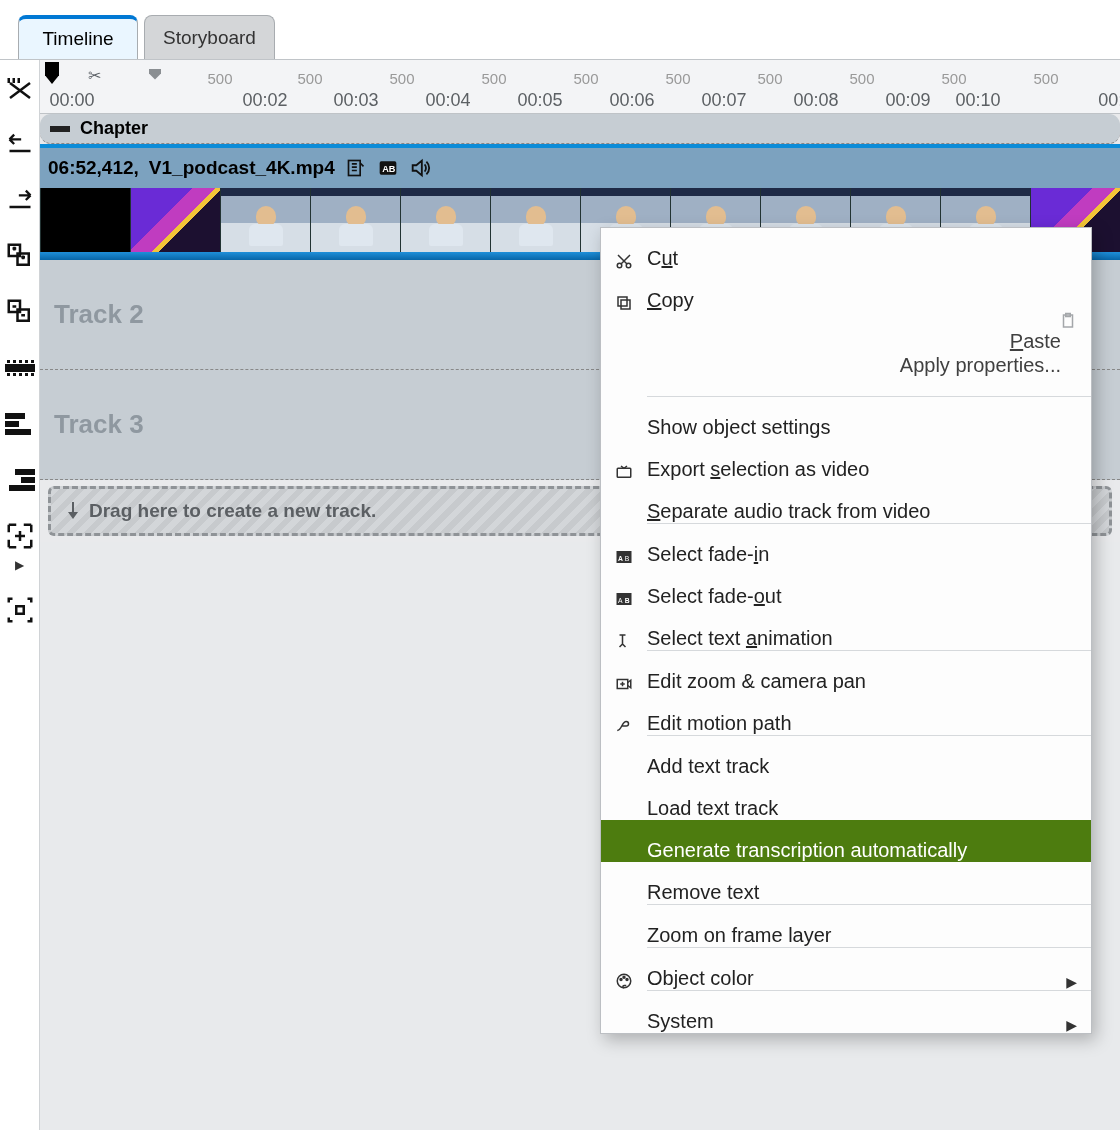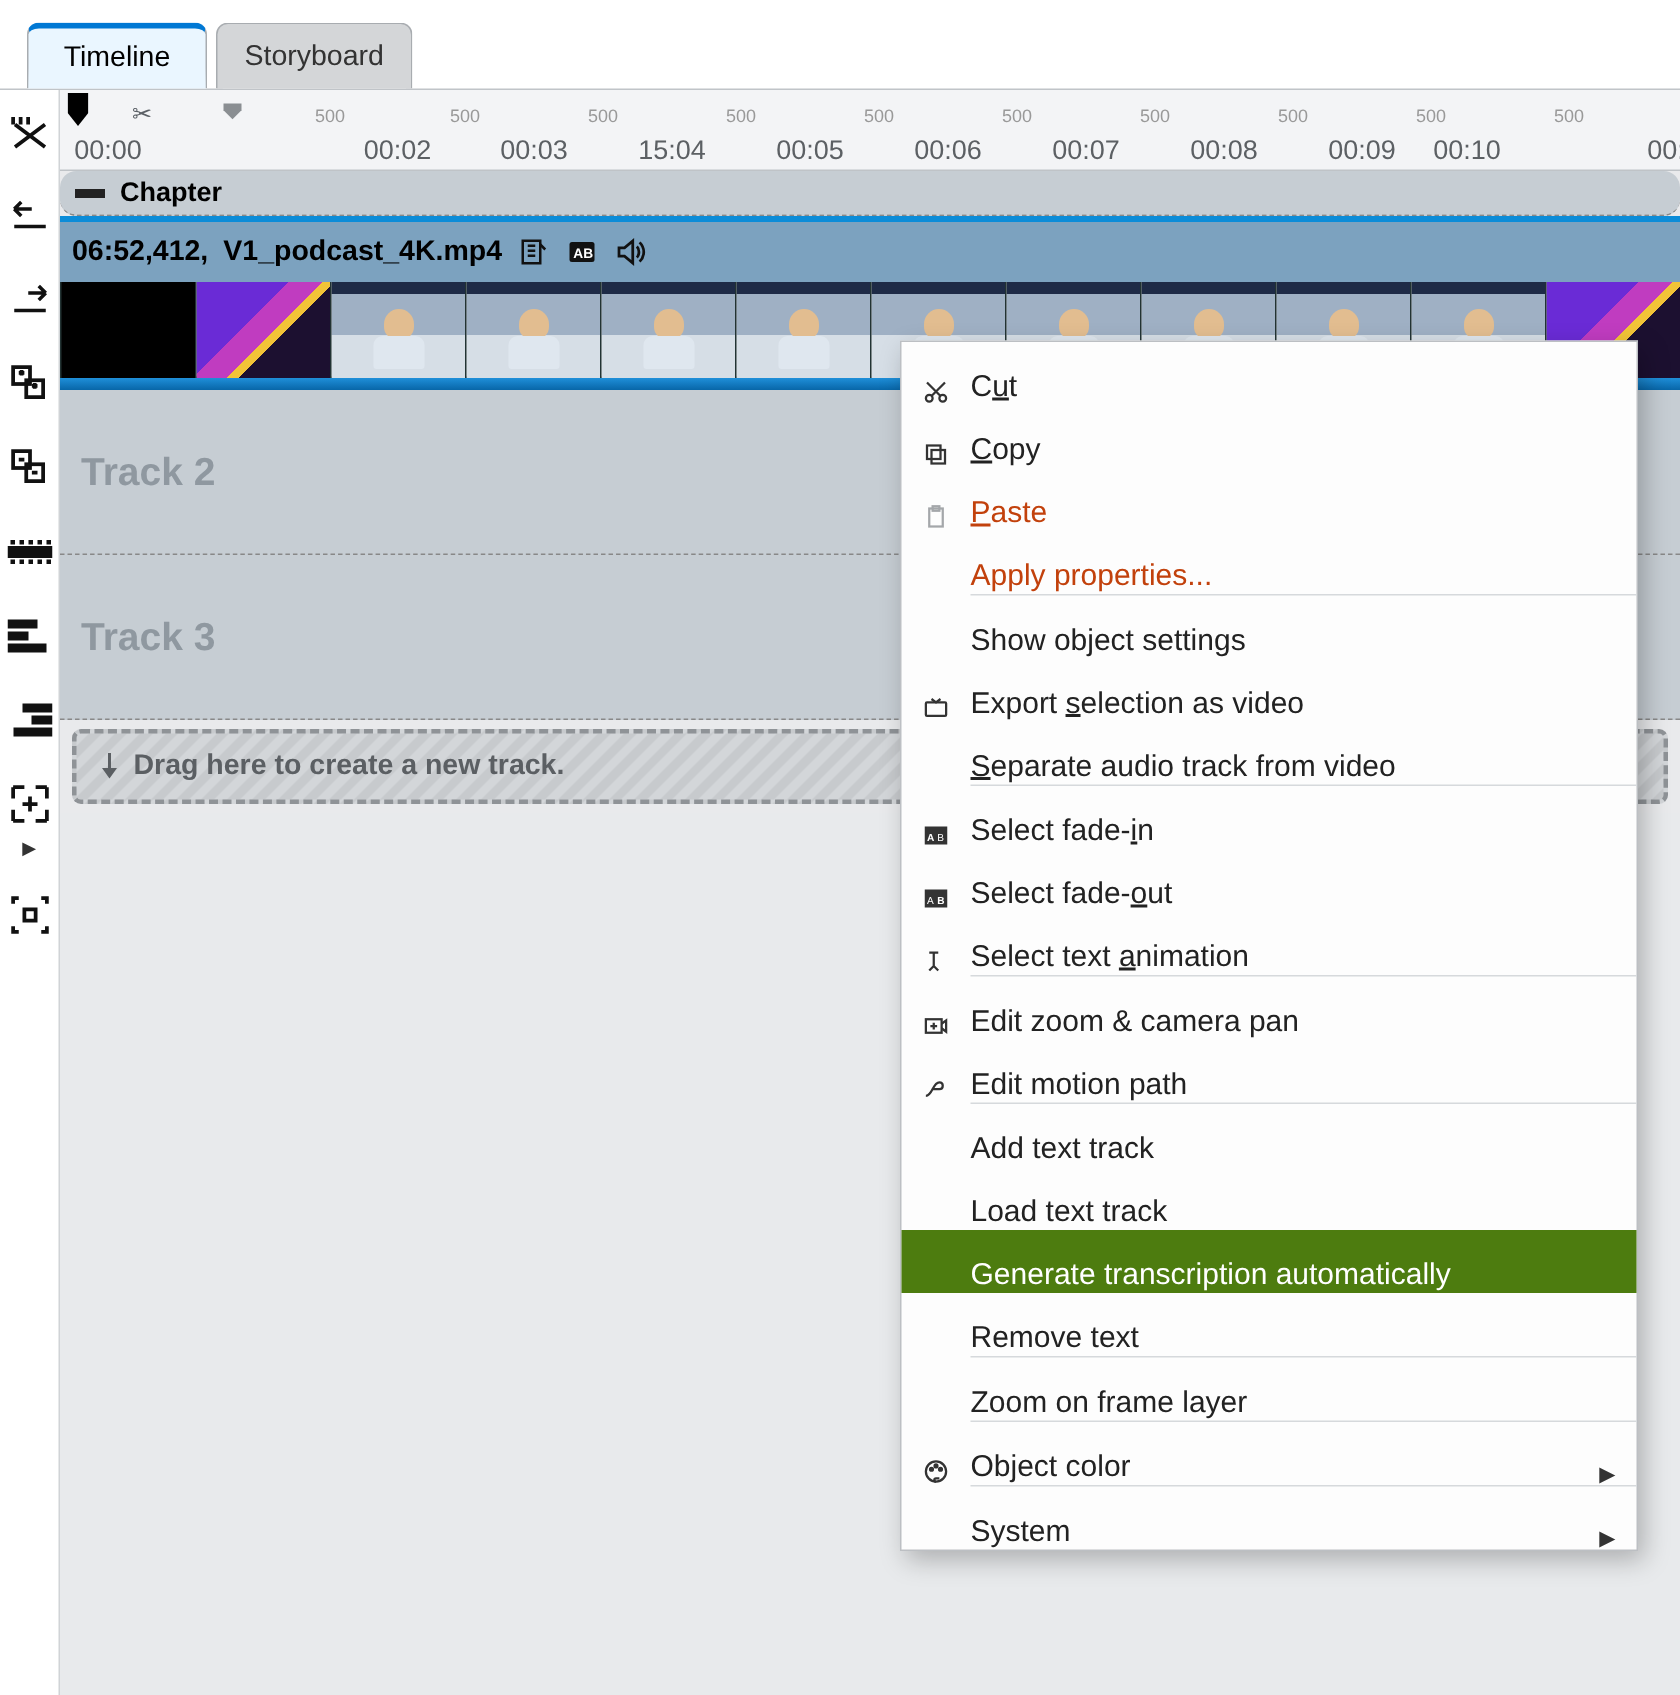--- a/index.html
+++ b/index.html
@@ -20,21 +20,21 @@
 
   .main { flex: 1; background: #e9eaec; position: relative; }
 
   
   .ruler { height: 54px; background: #f3f4f6; border-bottom: 1px solid #bfc3c7; position: relative; overflow: hidden; }
   .playhead { position: absolute; left: 5px; top: 2px; width: 14px; height: 22px; background: #000; clip-path: polygon(0 0,100% 0,100% 60%,50% 100%,0 60%); }
   .scissor { position: absolute; left: 48px; top: 6px; color: #5b6066; }
   .tooth { position: absolute; top: 6px; color: #5b6066; }
   .ticks { position: absolute; inset: 0; }
   .tlabel { position: absolute; top: 30px; font-size: 18px; color: #5c6064; transform: translateX(-50%); }
-  .slabel { position: absolute; top: 10px; font-size: 12px; color: #999; transform: translateX(-50%); }
+  .slabel { position: absolute; top: 10px; font-size: 15px; color: #999; transform: translateX(-50%); }
 
   
   .chapter { height: 30px; background: #c6cdd3; border-bottom: 1px dashed #888; display: flex; align-items: center; padding-left: 10px; gap: 10px; font-weight: 700; font-size: 18px; border-radius: 11px; }
   .chapter .minus { width: 20px; height: 6px; background: #222; }
 
   .blueline { height: 4px; background: #0b8cd8; }
 
   
   .clipbar { height: 40px; background: #7ca2bf; display: flex; align-items: center; padding-left: 8px; gap: 10px; color: #000; font-size: 19px; }
   .clipbar .time { font-weight: 700; }
@@ -61,21 +61,21 @@
   .dragtrack .darrow { display:inline-block; }
 
   .canvas-rest { height: 640px; background: #e8eaec; }
 
   
   .ctxmenu { position: absolute; left: 600px; top: 227px; width: 492px; background: #fdfdfd; border: 1px solid #bcbfc3; box-shadow: 4px 6px 16px rgba(0,0,0,0.25); font-size: 20px; color: #222; }
   .mrow { height: 42px; display: flex; align-items: flex-end; position: relative; }
   .mrow .micon { width: 46px; display:flex; align-items:center; justify-content:center; color:#333; }
   .mrow .mlabel { flex: 1; padding-right: 30px; }
   .mrow .marrow { position: absolute; right: 14px; font-size: 14px; color:#333; }
-  .mrow.disabled { color: #c2410c; }
+  .mrow.disabled { color: #404040; flex-direction: column; }
   .mrow.disabled .micon { color: #a4a7aa; }
   .mrow.hover { background: #4d7c0f; color: #fff; }
   .msep { height: 1px; background: #d6d9dc; margin-left: 46px; }
   u.acc { text-decoration: underline; }
 
   svg { display: block; }
 </style>
 </head>
 <body>
 
@@ -169,21 +169,21 @@
               <path d="M4 4h16v6l-8 8-8-8z"></path>
             </svg>
         </span>
         <div class="ticks">
           <span class="tlabel" style="left:32px">00:00</span>
           <span class="slabel" style="left:180px">500</span>
           <span class="tlabel" style="left:225px">00:02</span>
           <span class="slabel" style="left:270px">500</span>
           <span class="tlabel" style="left:316px">00:03</span>
           <span class="slabel" style="left:362px">500</span>
-          <span class="tlabel" style="left:408px">15:04</span>
+          <span class="tlabel" style="left:408px">00:04</span>
           <span class="slabel" style="left:454px">500</span>
           <span class="tlabel" style="left:500px">00:05</span>
           <span class="slabel" style="left:546px">500</span>
           <span class="tlabel" style="left:592px">00:06</span>
           <span class="slabel" style="left:638px">500</span>
           <span class="tlabel" style="left:684px">00:07</span>
           <span class="slabel" style="left:730px">500</span>
           <span class="tlabel" style="left:776px">00:08</span>
           <span class="slabel" style="left:822px">500</span>
           <span class="tlabel" style="left:868px">00:09</span>

